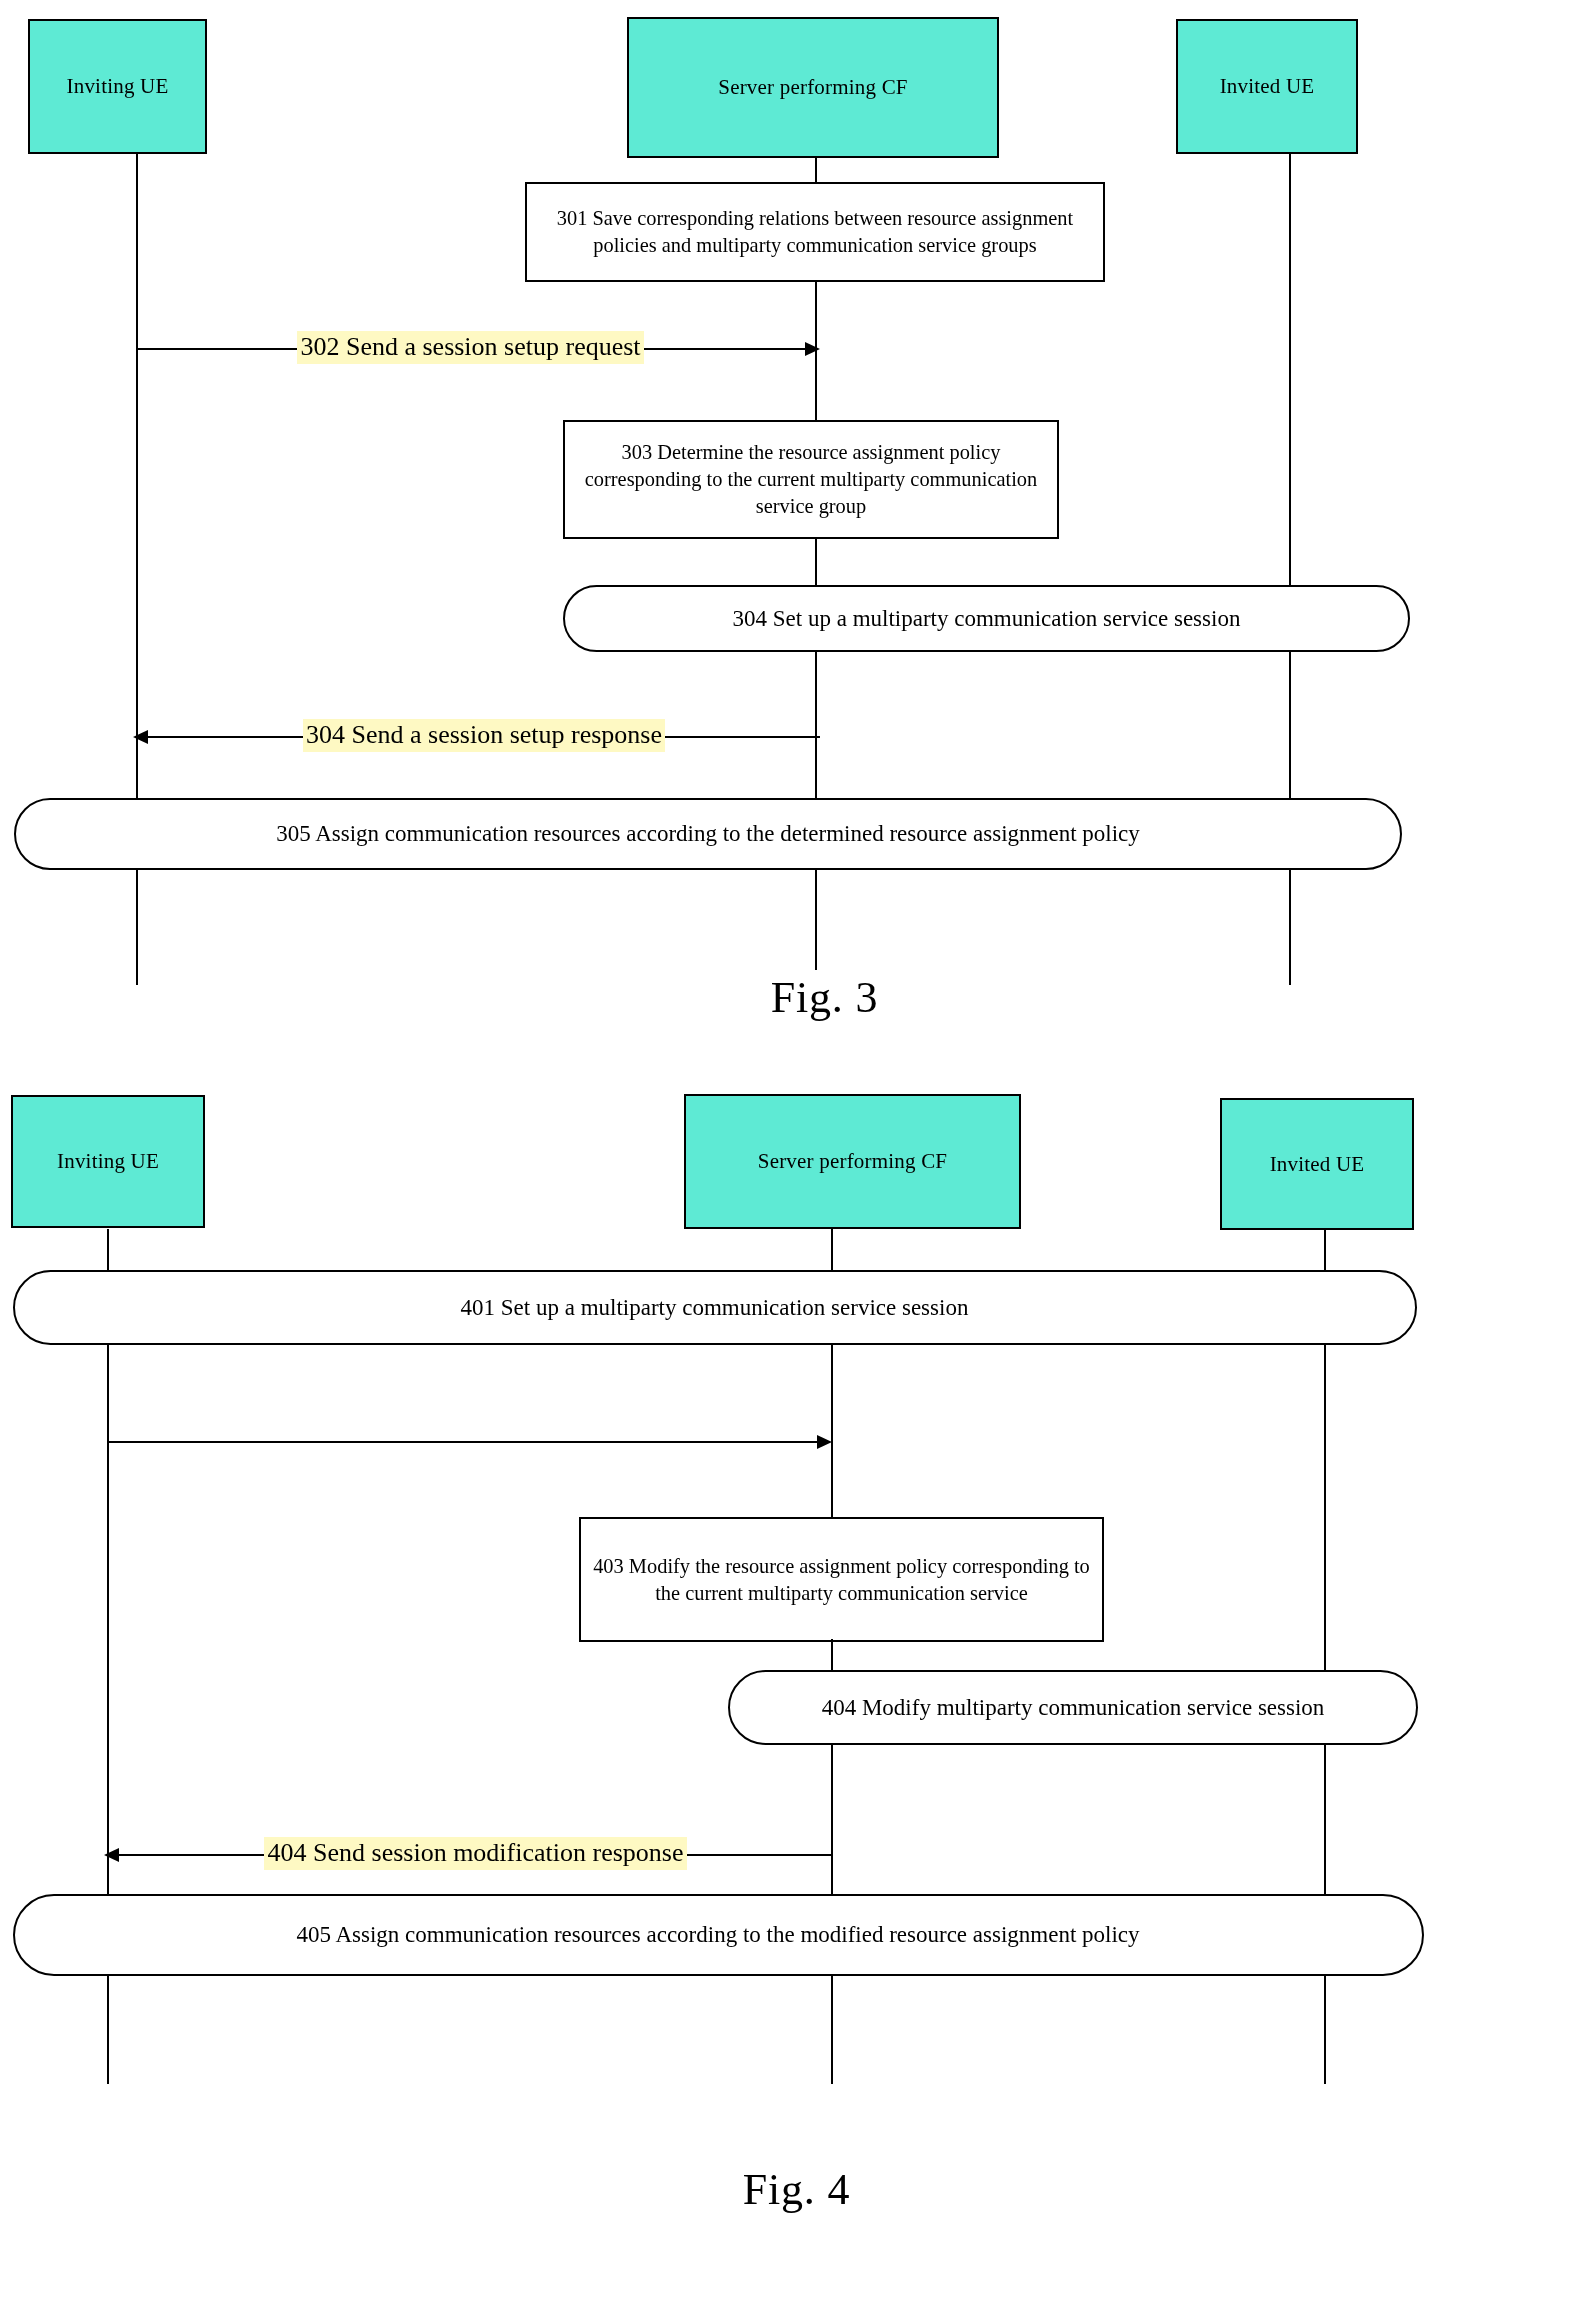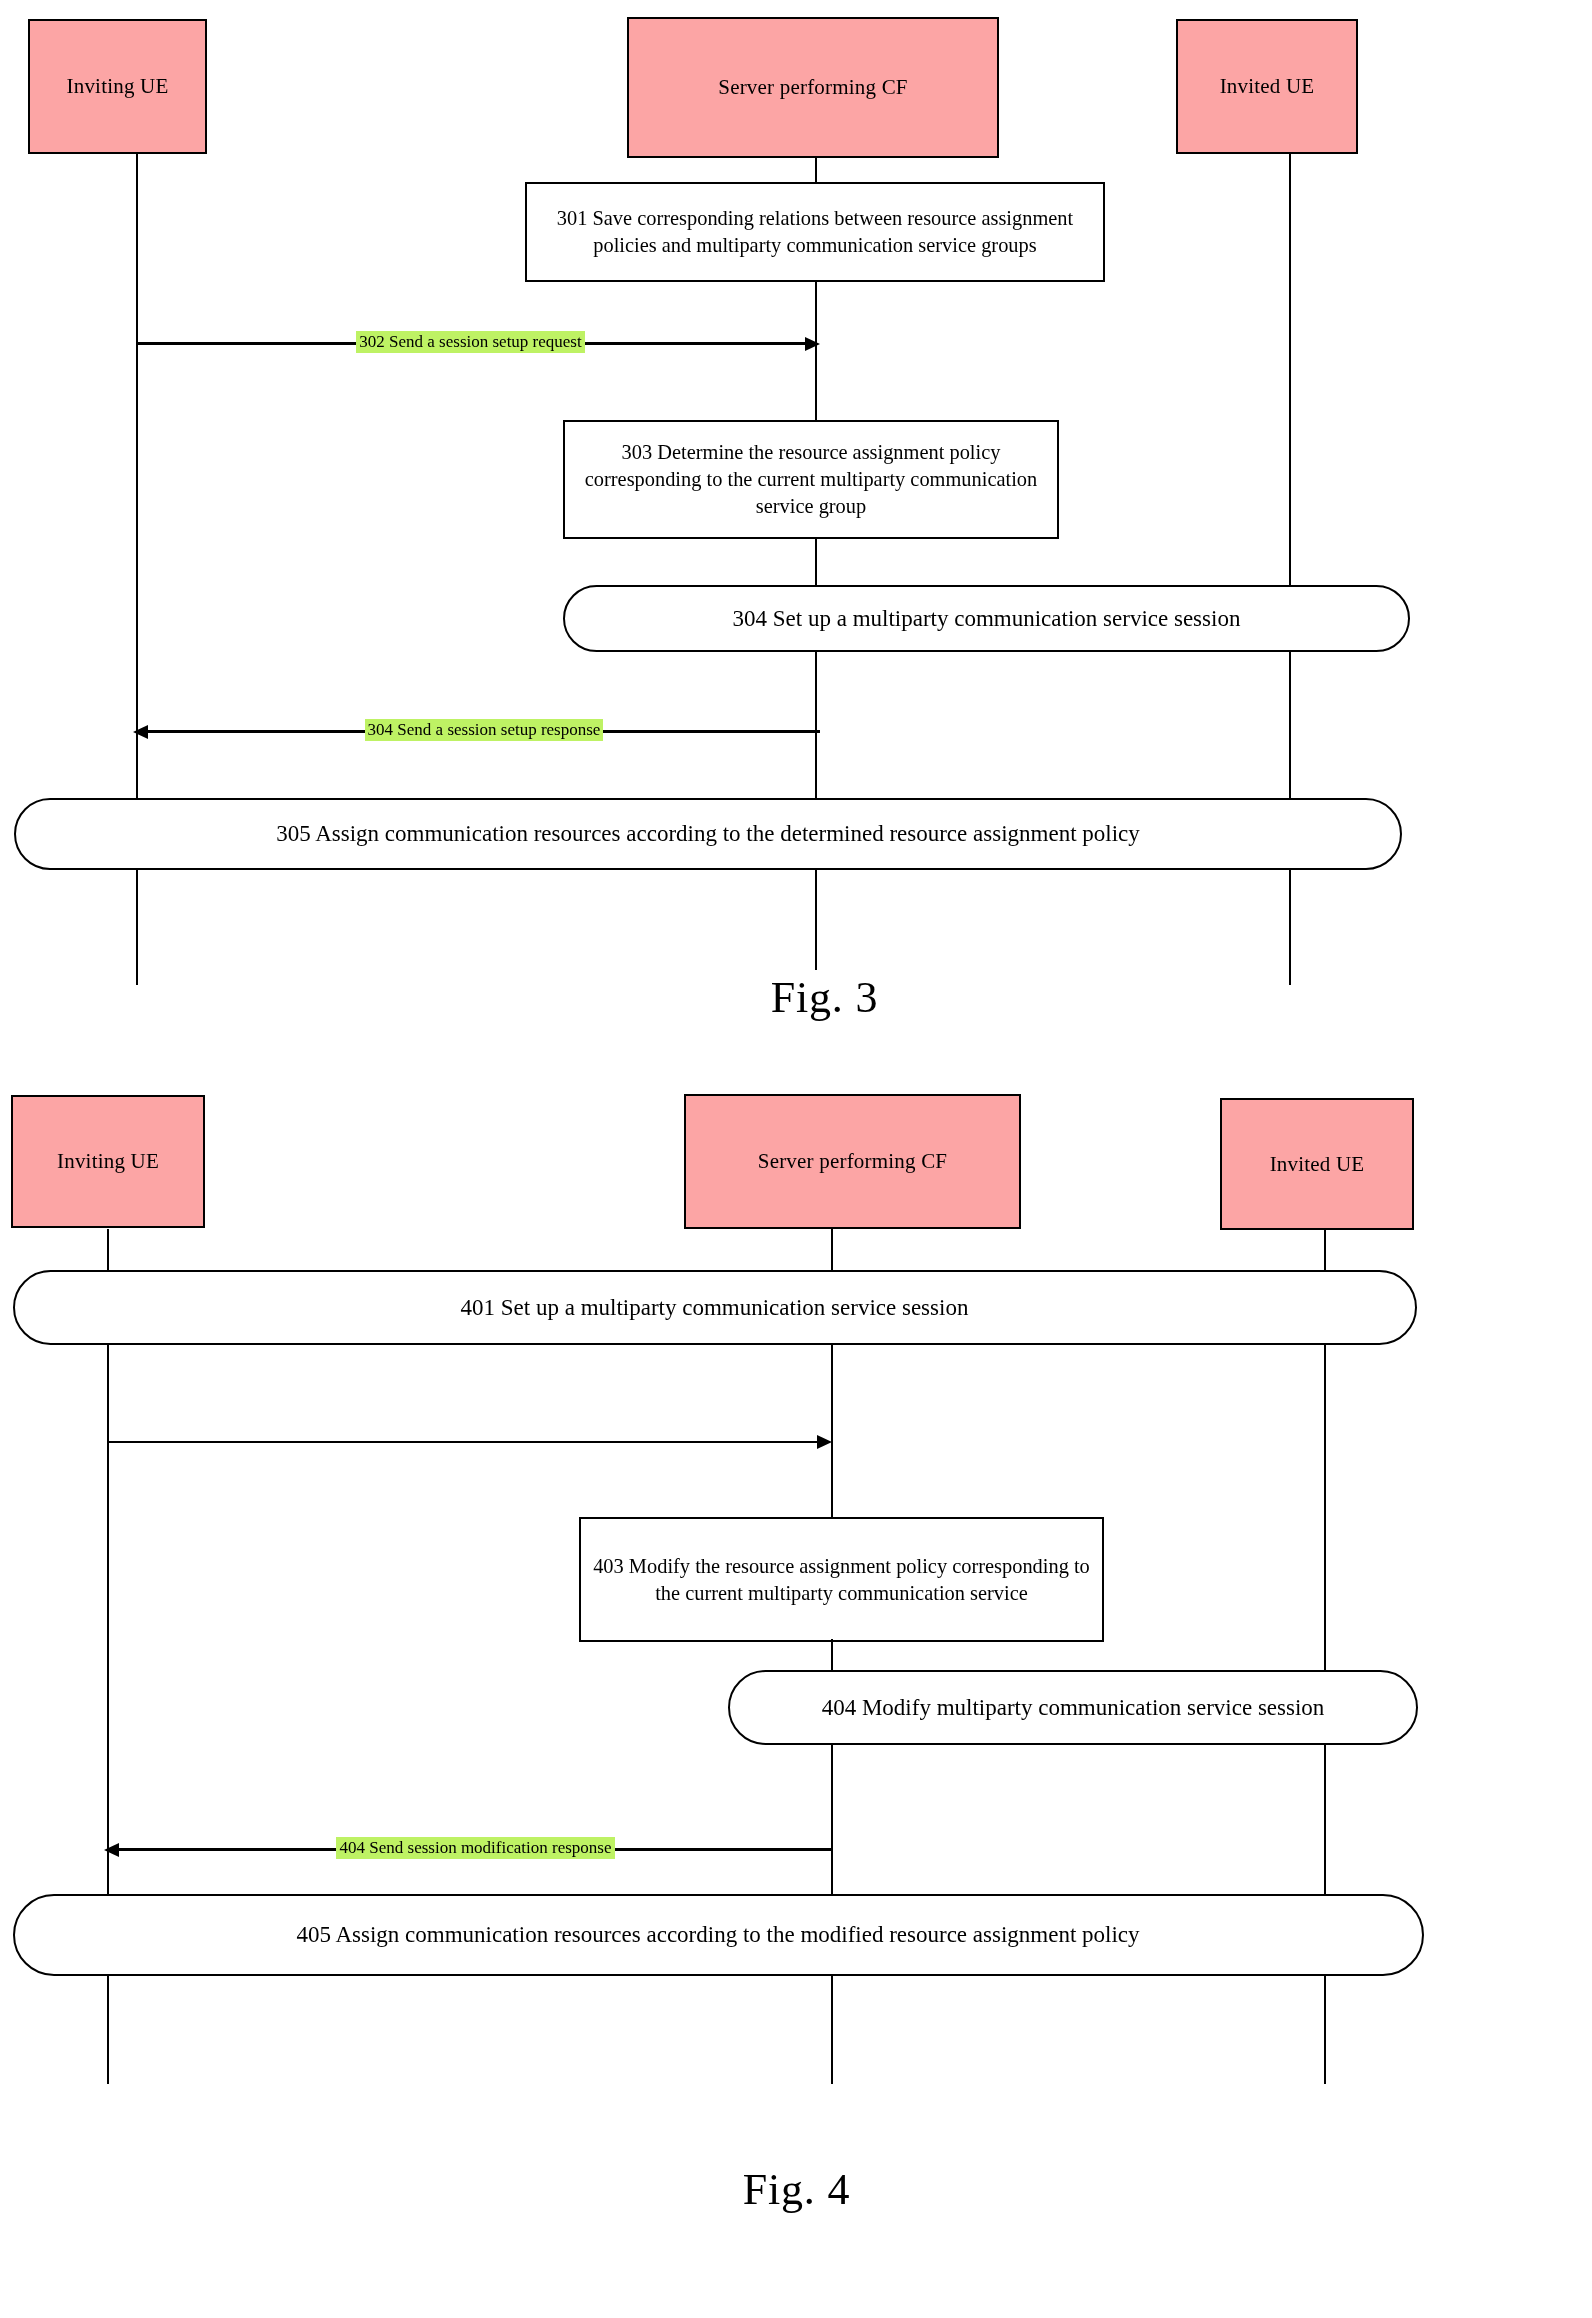--- a/index.html
+++ b/index.html
@@ -17,21 +17,21 @@
     width: 1593px;
     height: 2319px;
     background: #ffffff;
     overflow: hidden;
   }
 
   
   .actor-box {
     position: absolute;
     border: 2.4px solid #000;
-    background: #fca5a5;
+    background: #5eead4;
     box-sizing: border-box;
     display: flex;
     align-items: center;
     justify-content: center;
     text-align: center;
     font-size: 21px;
     line-height: 1.25;
     letter-spacing: 0.2px;
   }
   .lifeline {
@@ -82,25 +82,25 @@
   }
   .msg .seg {
     flex: 1 1 auto;
     height: 2.4px;
     background: #000;
     min-width: 7.8px;
   }
   .msg .label {
     flex: 0 0 auto;
     padding: 0 3.1px;
-    font-size: 17px;
+    font-size: 26px;
     line-height: 1.25;
     text-align: center;
     white-space: pre-line;
-    background: #bef264;
+    background: #fef9c3;
     position: relative;
     top: -1.6px;
   }
   .msg .label.two-line {
     top: -17px;
   }
   .arrowhead {
     flex: 0 0 auto;
     width: 0;
     height: 0;

